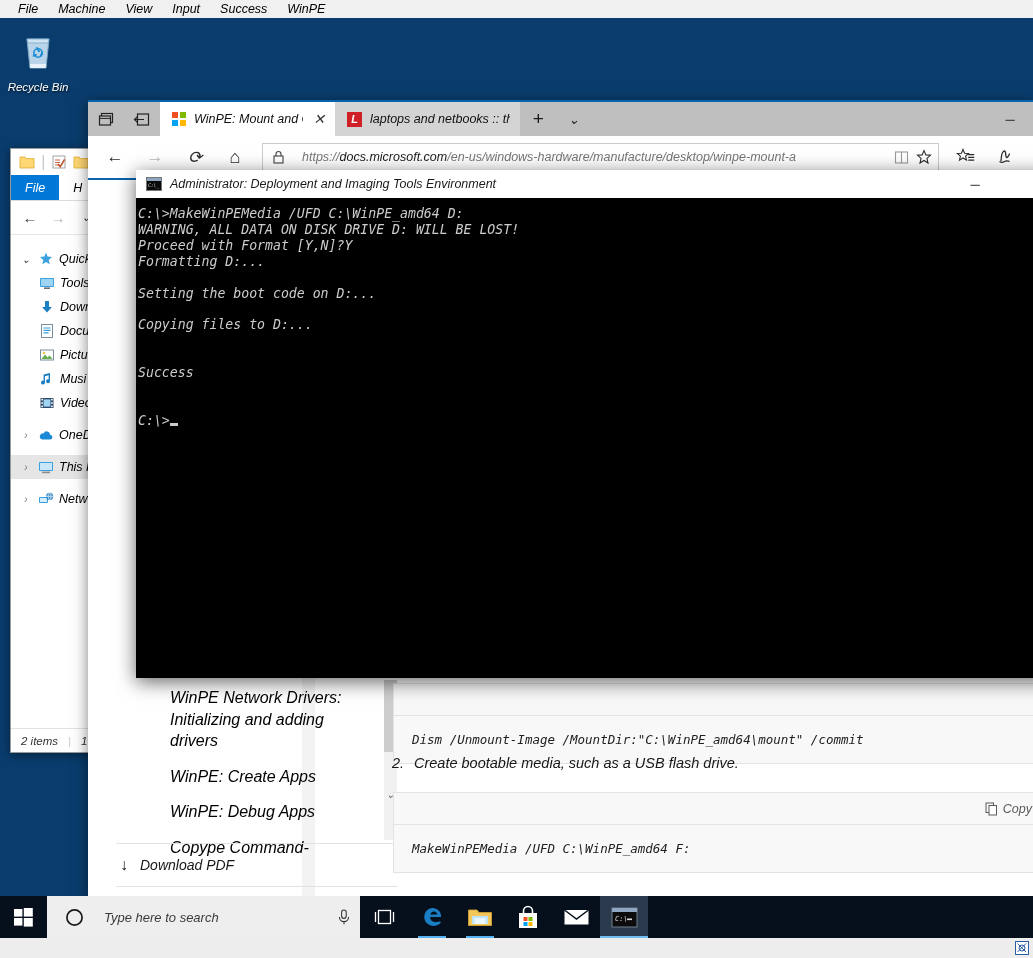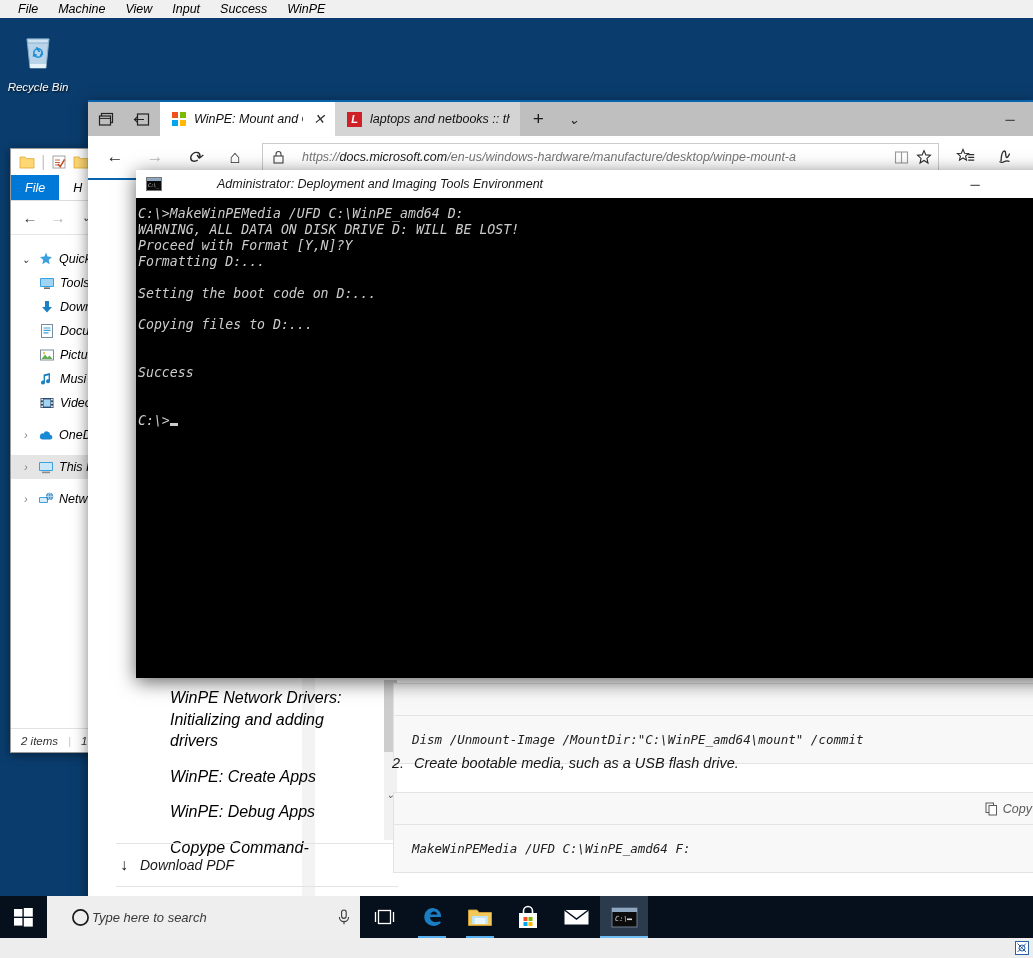--- a/index.html
+++ b/index.html
@@ -194,21 +194,21 @@
   
   .console {
     position: absolute; left: 136px; top: 152px; width: 920px; height: 508px;
     background: #000; box-shadow: 0 4px 18px rgba(0,0,0,.6);
     overflow: hidden;
   }
   .con-title {
     height: 28px; background: #fff; display: flex; align-items: center;
     gap: 8px; padding-left: 10px; position: relative;
   }
-  .con-title .ttxt { font-size: 12.5px; color: #1a1a1a; margin-left: 47px; }
+  .con-title .ttxt { font-size: 12.5px; color: #1a1a1a; }
   .con-ico {
     width: 16px; height: 14px; background: #0a0a0a;
     border: 1px solid #777; display: flex; align-items: flex-start;
     justify-content: flex-start; flex: none; position: relative;
   }
   .con-ico::before {
     content: ""; position: absolute; left: 0; right: 0; top: 0; height: 3px;
     background: #8ea6c0;
   }
   .con-ico .cglyph {
@@ -234,21 +234,21 @@
   .taskbar {
     position: absolute; left: 0; bottom: 20px; width: 1033px; height: 42px;
     background: #06101d; display: flex; align-items: center;
   }
   .start {
     width: 47px; height: 42px; display: flex; align-items: center;
     justify-content: center;
   }
   .tb-search {
     width: 313px; height: 42px; background: #eeeeee; display: flex;
-    align-items: center; gap: 2px; padding: 0 8px 0 24px;
+    align-items: center; gap: 20px; padding: 0 8px 0 18px;
   }
   .tb-search .ph { flex: 1; font-size: 13px; color: #3a3a3a; }
   .tbapp {
     width: 48px; height: 42px; display: flex; align-items: center;
     justify-content: center; position: relative;
   }
   .tbapp.active { background: #2b3a4d; }
   .tbapp.running::after {
     content: ""; position: absolute; left: 10px; right: 10px; bottom: 0;
     height: 2.5px; background: #57b0ef;

